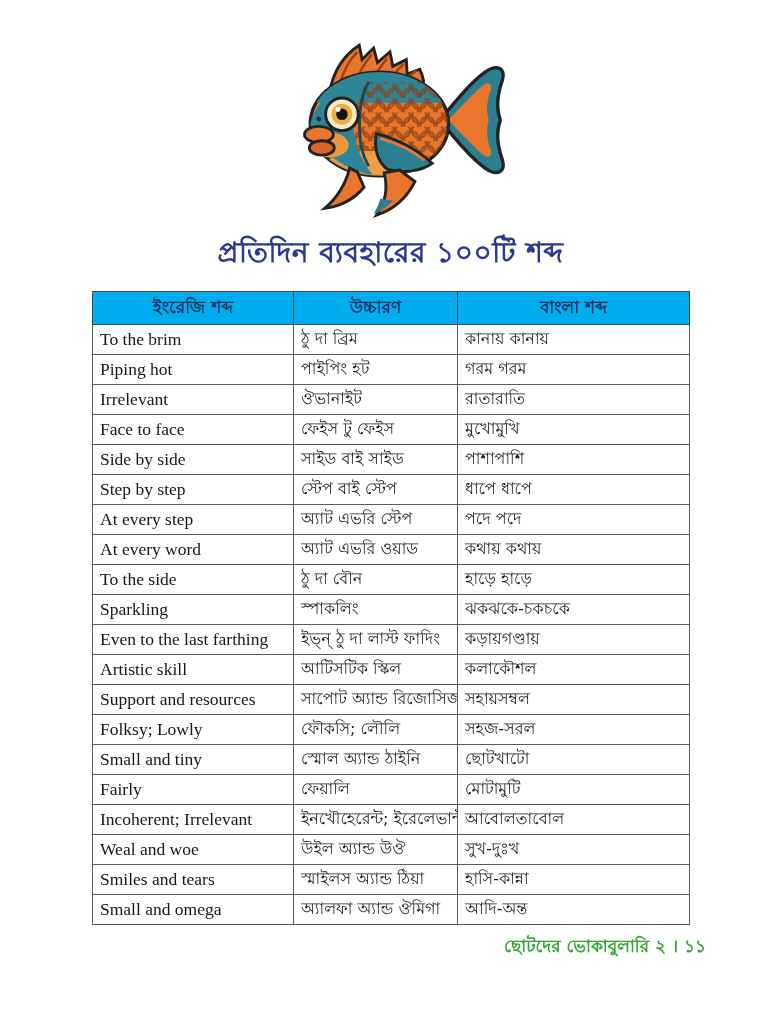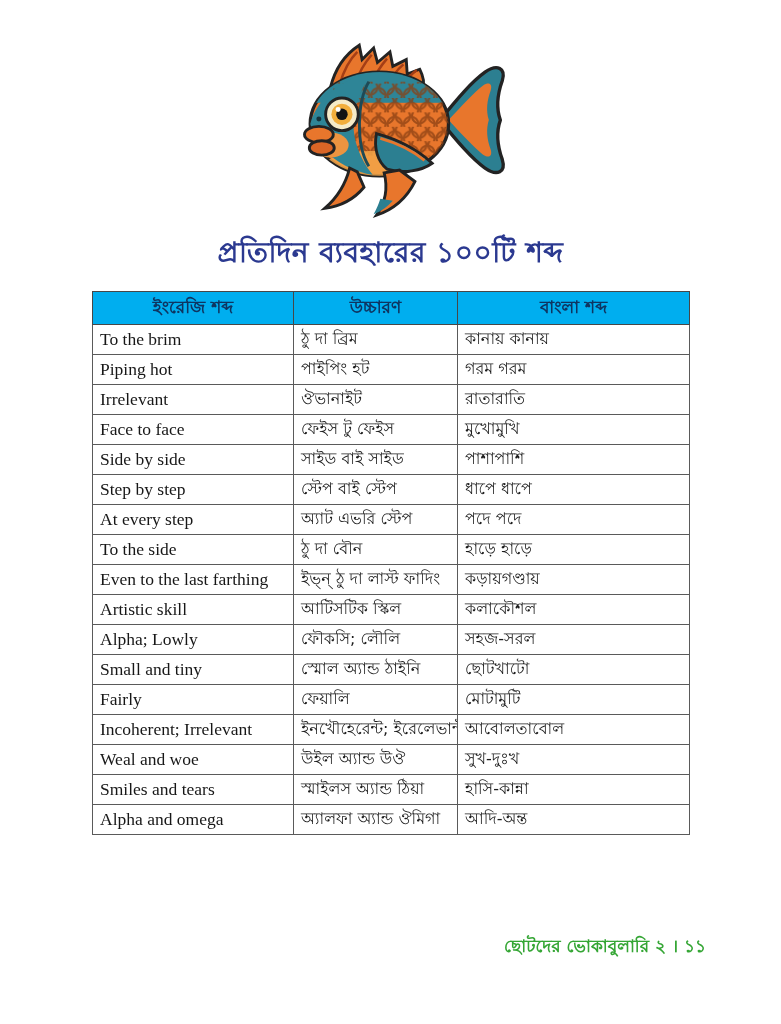--- a/index.html
+++ b/index.html
@@ -166,36 +166,51 @@
           <td class="en">Step by step</td>
           <td>স্টেপ বাই স্টেপ</td>
           <td>ধাপে ধাপে</td>
         </tr>
         <tr>
           <td class="en">At every step</td>
           <td>অ্যাট এভরি স্টেপ</td>
           <td>পদে পদে</td>
         </tr>
         <tr>
+          <td class="en">At every word</td>
+          <td>অ্যাট এভরি ওয়াড</td>
+          <td>কথায় কথায়</td>
+        </tr>
+        <tr>
           <td class="en">To the side</td>
           <td>ঠু দা বৌন</td>
           <td>হাড়ে হাড়ে</td>
         </tr>
         <tr>
+          <td class="en">Sparkling</td>
+          <td>স্পাকলিং</td>
+          <td>ঝকঝকে-চকচকে</td>
+        </tr>
+        <tr>
           <td class="en">Even to the last farthing</td>
           <td>ইভ্ন্ ঠু দা লাস্ট ফাদিং</td>
           <td>কড়ায়গণ্ডায়</td>
         </tr>
         <tr>
           <td class="en">Artistic skill</td>
           <td>আটিসটিক স্কিল</td>
           <td>কলাকৌশল</td>
         </tr>
         <tr>
-          <td class="en">Alpha; Lowly</td>
+          <td class="en">Support and resources</td>
+          <td>সাপোট অ্যান্ড রিজোসিজ</td>
+          <td>সহায়সম্বল</td>
+        </tr>
+        <tr>
+          <td class="en">Folksy; Lowly</td>
           <td>ফৌকসি; লৌলি</td>
           <td>সহজ-সরল</td>
         </tr>
         <tr>
           <td class="en">Small and tiny</td>
           <td>স্মোল অ্যান্ড ঠাইনি</td>
           <td>ছোটখাটো</td>
         </tr>
         <tr>
           <td class="en">Fairly</td>
@@ -211,21 +226,21 @@
           <td class="en">Weal and woe</td>
           <td>উইল অ্যান্ড উঔ</td>
           <td>সুখ-দুঃখ</td>
         </tr>
         <tr>
           <td class="en">Smiles and tears</td>
           <td>স্মাইলস অ্যান্ড ঠিয়া</td>
           <td>হাসি-কান্না</td>
         </tr>
         <tr>
-          <td class="en">Alpha and omega</td>
+          <td class="en">Small and omega</td>
           <td>অ্যালফা অ্যান্ড ঔমিগা</td>
           <td>আদি-অন্ত</td>
         </tr>
       </tbody>
   </table>
 
   <div id="footer">ছোটদের ভোকাবুলারি ২ । ১১</div>
 
 </div>
 

